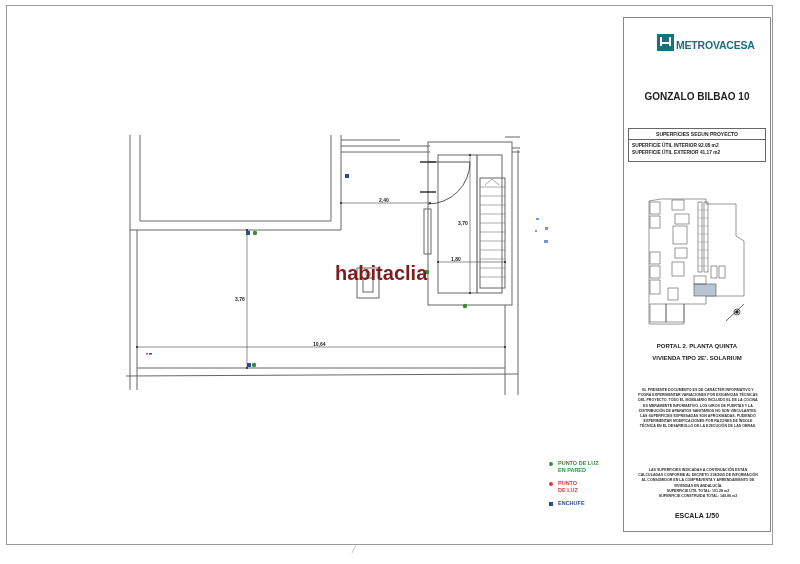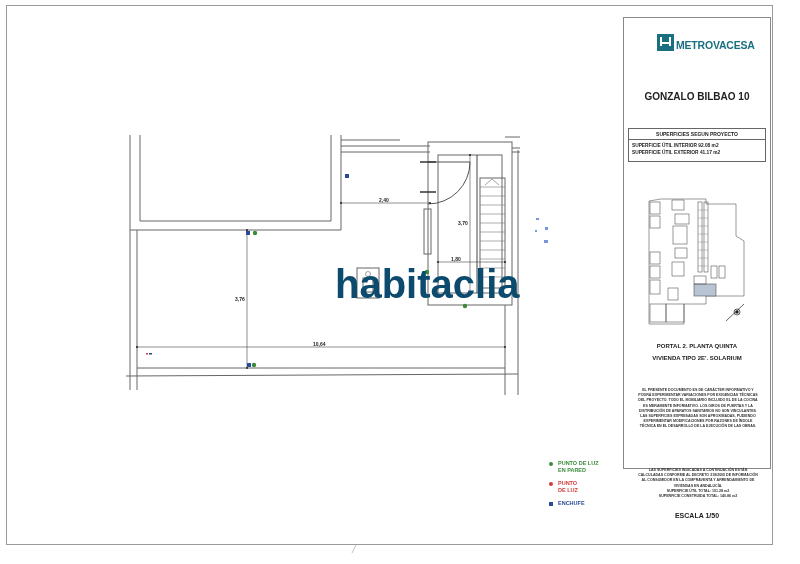--- a/index.html
+++ b/index.html
@@ -1,40 +1,40 @@
 <!DOCTYPE html>
 <html><head>
 <meta charset="utf-8">
 <style>
   html,body{margin:0;padding:0;background:#fff;}
   body{width:800px;height:564px;position:relative;overflow:hidden;font-family:"Liberation Sans",sans-serif;}
   .sheet{position:absolute;left:6px;top:5px;width:767px;height:540px;border:1px solid #9a9a9a;box-sizing:border-box;}
   .plan{position:absolute;left:0;top:0;width:800px;height:564px;}
-  .tb{position:absolute;left:623px;top:17px;width:148px;height:452px;border:1px solid #888;box-sizing:border-box;}
+  .tb{position:absolute;left:623px;top:17px;width:148px;height:515px;border:1px solid #888;box-sizing:border-box;}
   .logo{position:absolute;left:33px;top:16px;display:flex;align-items:flex-end;}
   .logo-mark{width:17px;height:17px;background:#1a6f80;position:relative;margin-right:2px;}
   .logo-mark:after{content:"";position:absolute;left:3px;top:3px;width:11px;height:9px;border-left:2px solid #fff;border-right:2px solid #fff;box-sizing:border-box;}
   .logo-mark:before{content:"";position:absolute;left:5px;top:3px;width:7px;height:7px;border-bottom:2px solid #fff;transform:rotate(0deg);box-sizing:border-box;}
   .logo-text{color:#1a6f80;font-size:10.5px;font-weight:bold;letter-spacing:-0.2px;line-height:12px;}
   .project{position:absolute;left:0;width:100%;top:73px;text-align:center;font-size:10px;font-weight:bold;color:#222;}
   .sup-box{position:absolute;left:4px;top:110px;width:138px;height:34px;border:1px solid #666;box-sizing:border-box;}
   .sup-head{font-size:5px;font-weight:bold;text-align:center;border-bottom:1px solid #666;height:10px;line-height:10px;color:#222;}
   .sup-line{font-size:4.8px;font-weight:bold;padding-left:3px;line-height:9px;color:#222;white-space:nowrap;}
   .keyplan{position:absolute;left:22px;top:178px;width:100px;height:130px;}
   .portal{position:absolute;left:0;width:100%;top:325px;text-align:center;font-size:6px;font-weight:bold;color:#222;}
   .vivienda{position:absolute;left:0;width:100%;top:337px;text-align:center;font-size:6px;font-weight:bold;color:#222;}
   .disclaimer{position:absolute;left:12px;top:370px;width:124px;text-align:center;font-size:3.6px;font-weight:bold;line-height:5.2px;color:#333;}
   .disclaimer2{position:absolute;left:12px;top:450px;width:124px;text-align:center;font-size:3.6px;font-weight:bold;line-height:5.2px;color:#333;}
   .escala{position:absolute;left:0;width:100%;top:494px;text-align:center;font-size:7px;font-weight:bold;color:#222;}
   .legend{position:absolute;left:549px;top:460px;font-size:5.5px;font-weight:bold;line-height:7px;}
   .leg-item{position:relative;padding-left:9px;margin-bottom:6px;}
   .leg-dot{position:absolute;left:0;top:2px;width:4px;height:4px;border-radius:50%;}
   .leg-sq{position:absolute;left:0;top:2px;width:4px;height:4px;}
   .dim{position:absolute;font-size:5px;font-weight:bold;color:#222;}
-  .watermark{position:absolute;left:335px;top:262px;font-size:40px;color:#0c4a6e;font-weight:bold;letter-spacing:0px;}
+  .watermark{position:absolute;left:335px;top:262px;font-size:20px;color:#7f1d1d;font-weight:bold;letter-spacing:0px;}
 </style>
 </head>
 <body>
 
 <div class="sheet"></div>
 
 <svg class="plan" viewBox="0 0 800 564" xmlns="http://www.w3.org/2000/svg">
   <g stroke="#666" fill="none" stroke-width="1">
 
     <line x1="130" y1="135" x2="130" y2="390"></line>

